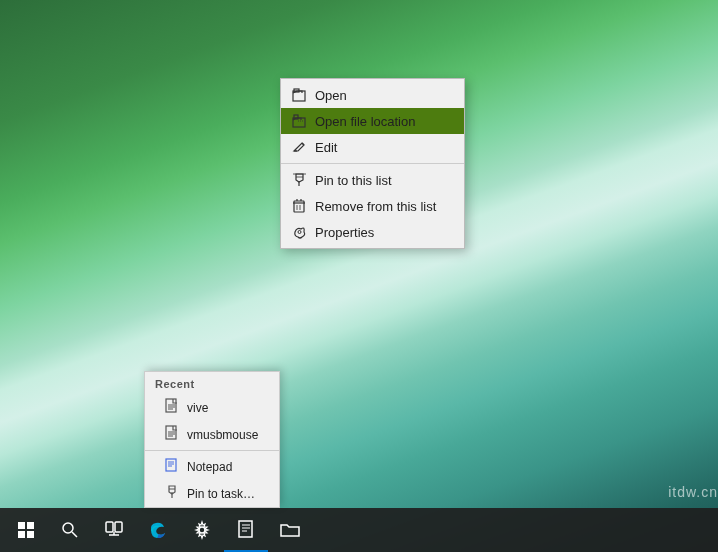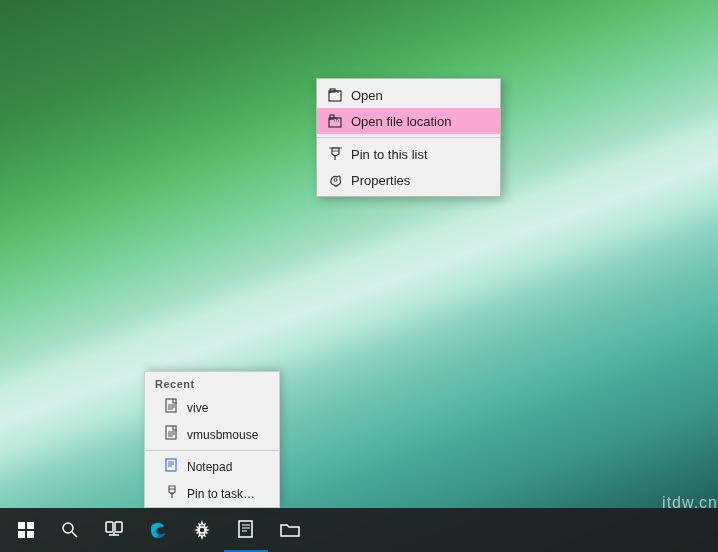--- a/index.html
+++ b/index.html
@@ -60,24 +60,24 @@
       justify-content: center;
       cursor: pointer;
       color: white;
       font-size: 16px;
       flex-shrink: 0;
     }
 
     
     #watermark {
       position: absolute;
-      bottom: 40px;
+      bottom: 52px;
       right: 0;
       color: rgba(255,255,255,0.6);
-      font-size: 16px;
+      font-size: 14px;
       letter-spacing: 1px;
     }
 
     
     #jump-list {
       position: absolute;
       left: 144px;
       bottom: 44px;
       width: 136px;
       background: #f0f0f0;
@@ -127,35 +127,34 @@
     #context-menu {
       position: absolute;
       left: 280px;
       top: 78px;
       width: 185px;
       background: #f0f0f0;
       border: 1px solid #bbb;
       box-shadow: 3px 3px 10px rgba(0,0,0,0.25);
       z-index: 30;
       padding: 3px 0;
-      margin-left: 36px;
     }
 
     .ctx-item {
       display: flex;
       align-items: center;
       padding: 5px 10px;
       cursor: pointer;
       gap: 8px;
       color: #222;
       font-size: 13px;
     }
 
     .ctx-item.highlighted {
-      background: #f9a8d4;
+      background: #4d7c0f;
     }
 
     .ctx-icon {
       width: 16px;
       height: 16px;
       flex-shrink: 0;
       display: flex;
       align-items: center;
       justify-content: center;
     }
@@ -257,36 +256,59 @@
       <svg width="15" height="14" viewBox="0 0 15 14">
         <rect x="1" y="4" width="12" height="9" fill="none" stroke="#333" stroke-width="1.2"></rect>
         <path d="M1,6 L4,4 L9,4 L9,6" fill="none" stroke="#333" stroke-width="1.2"></path>
         <rect x="2" y="1" width="4" height="4" fill="none" stroke="#333" stroke-width="1.2"></rect>
         <line x1="6" y1="7" x2="12" y2="7" stroke="#333" stroke-width="0.8" stroke-dasharray="1,1"></line>
       </svg>
     </div>
     <span class="ctx-label">Open file location</span>
   </div>
 
+  <div class="ctx-item">
+    <div class="ctx-icon">
+      <svg width="15" height="14" viewBox="0 0 15 14">
+        <path d="M2,11 L4,9 L10,3 L12,5 L6,11 Z" fill="none" stroke="#333" stroke-width="1.2"></path>
+        <line x1="2" y1="11" x2="5" y2="11" stroke="#333" stroke-width="1.2"></line>
+        <line x1="10" y1="3" x2="12" y2="5" stroke="#333" stroke-width="1.2"></line>
+      </svg>
+    </div>
+    <span class="ctx-label">Edit</span>
+  </div>
 
 
   <div class="ctx-separator"></div>
 
   <div class="ctx-item">
     <div class="ctx-icon">
       <svg width="15" height="14" viewBox="0 0 15 14">
         <line x1="7" y1="8" x2="7" y2="13" stroke="#333" stroke-width="1.2"></line>
         <path d="M4,1 L11,1 L11,7 L7,9 L4,7 Z" fill="none" stroke="#333" stroke-width="1.2"></path>
         <line x1="4" y1="4" x2="11" y2="4" stroke="#333" stroke-width="0.8"></line>
         <line x1="1" y1="1" x2="14" y2="1" stroke="#333" stroke-width="0.8"></line>
       </svg>
     </div>
     <span class="ctx-label">Pin to this list</span>
   </div>
 
+  <div class="ctx-item">
+    <div class="ctx-icon">
+      <svg width="15" height="14" viewBox="0 0 15 14">
+        <rect x="2" y="2" width="10" height="11" fill="none" stroke="#333" stroke-width="1.2" rx="0.5"></rect>
+        <line x1="5" y1="2" x2="5" y2="0" stroke="#333" stroke-width="1.2"></line>
+        <line x1="9" y1="2" x2="9" y2="0" stroke="#333" stroke-width="1.2"></line>
+        <line x1="1" y1="4" x2="13" y2="4" stroke="#333" stroke-width="1.2"></line>
+        <line x1="5" y1="6" x2="5" y2="11" stroke="#333" stroke-width="0.8"></line>
+        <line x1="8" y1="6" x2="8" y2="11" stroke="#333" stroke-width="0.8"></line>
+      </svg>
+    </div>
+    <span class="ctx-label">Remove from this list</span>
+  </div>
 
   <div class="ctx-item">
     <div class="ctx-icon">
       <svg width="15" height="14" viewBox="0 0 15 14">
         <path d="M3,7 Q5,2 9,4 Q13,1 12,7 Q14,10 10,12 Q8,14 6,12 Q2,11 3,7 Z" fill="none" stroke="#333" stroke-width="1.2"></path>
         <circle cx="7.5" cy="7" r="1.5" fill="none" stroke="#333" stroke-width="1"></circle>
       </svg>
     </div>
     <span class="ctx-label">Properties</span>
   </div>

